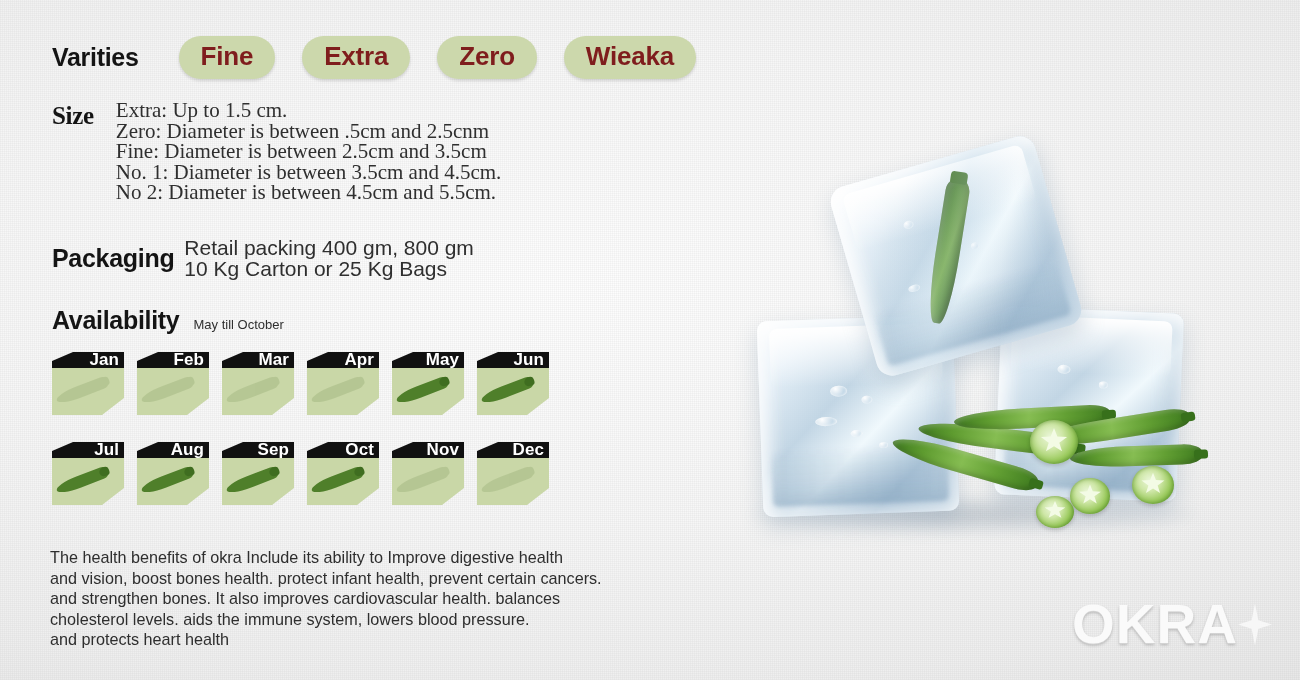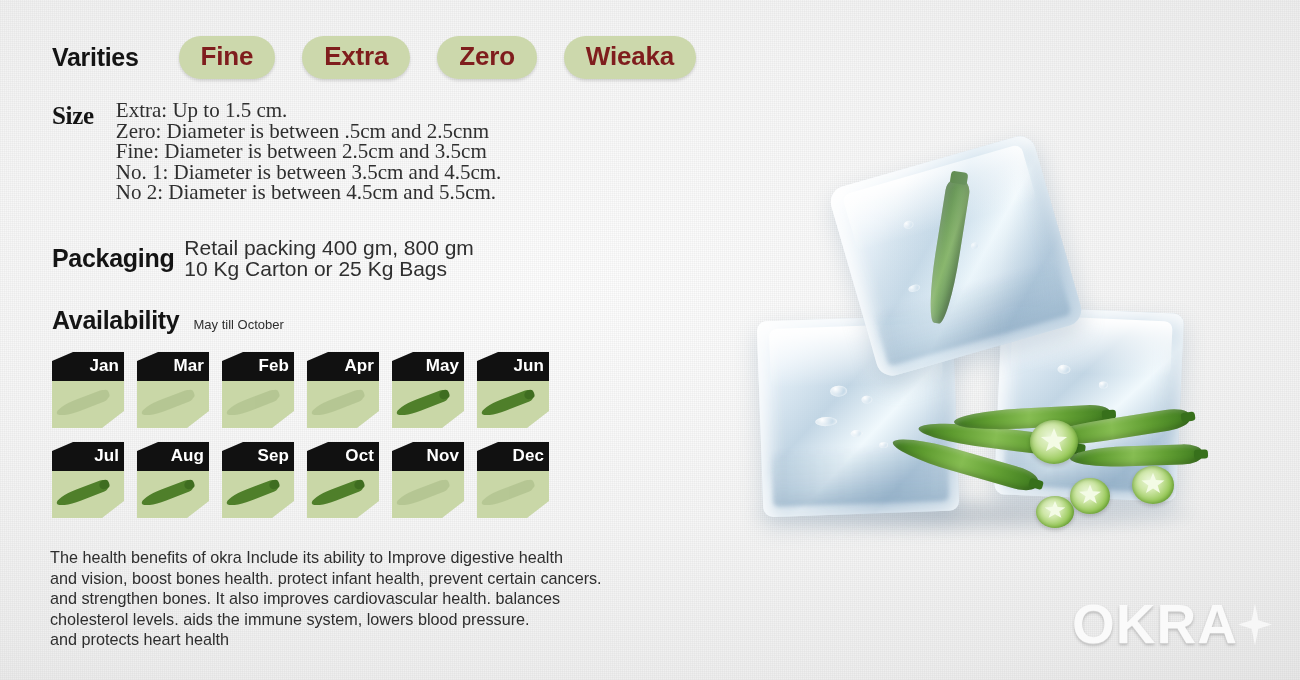--- a/index.html
+++ b/index.html
@@ -73,21 +73,21 @@
     position:absolute; left:52px; top:352px;
     display:grid;
     grid-template-columns:repeat(6, 72px);
     grid-auto-rows:76px;
     column-gap:13px; row-gap:14px;
   }
   .month-tile { position:relative; width:72px; height:76px; }
 
   .tile-head {
     position:relative;
-    height:29px; width:100%;
+    height:16px; width:100%;
     background:#111111;
     clip-path:polygon(21px 0, 100% 0, 100% 100%, 0 100%, 0 9px);
     display:flex; align-items:center; justify-content:flex-end;
     padding-right:5px;
   }
   .tile-head span {
     font-size:17px; font-weight:bold; color:#ffffff;
     letter-spacing:.1px; line-height:1;
     padding-bottom:2px;
   }
@@ -367,30 +367,30 @@
         <div class="tile-head">
           <span>Jan</span>
         </div>
         <div class="tile-body">
           <div class="pod"></div>
         </div>
       </div>
 
       <div class="month-tile off">
         <div class="tile-head">
+          <span>Feb</span>
+        </div>
+        <div class="tile-body">
+          <div class="pod"></div>
+        </div>
+      </div>
+
+      <div class="month-tile off">
+        <div class="tile-head">
           <span>Mar</span>
-        </div>
-        <div class="tile-body">
-          <div class="pod"></div>
-        </div>
-      </div>
-
-      <div class="month-tile off">
-        <div class="tile-head">
-          <span>Feb</span>
         </div>
         <div class="tile-body">
           <div class="pod"></div>
         </div>
       </div>
 
       <div class="month-tile off">
         <div class="tile-head">
           <span>Apr</span>
         </div>

